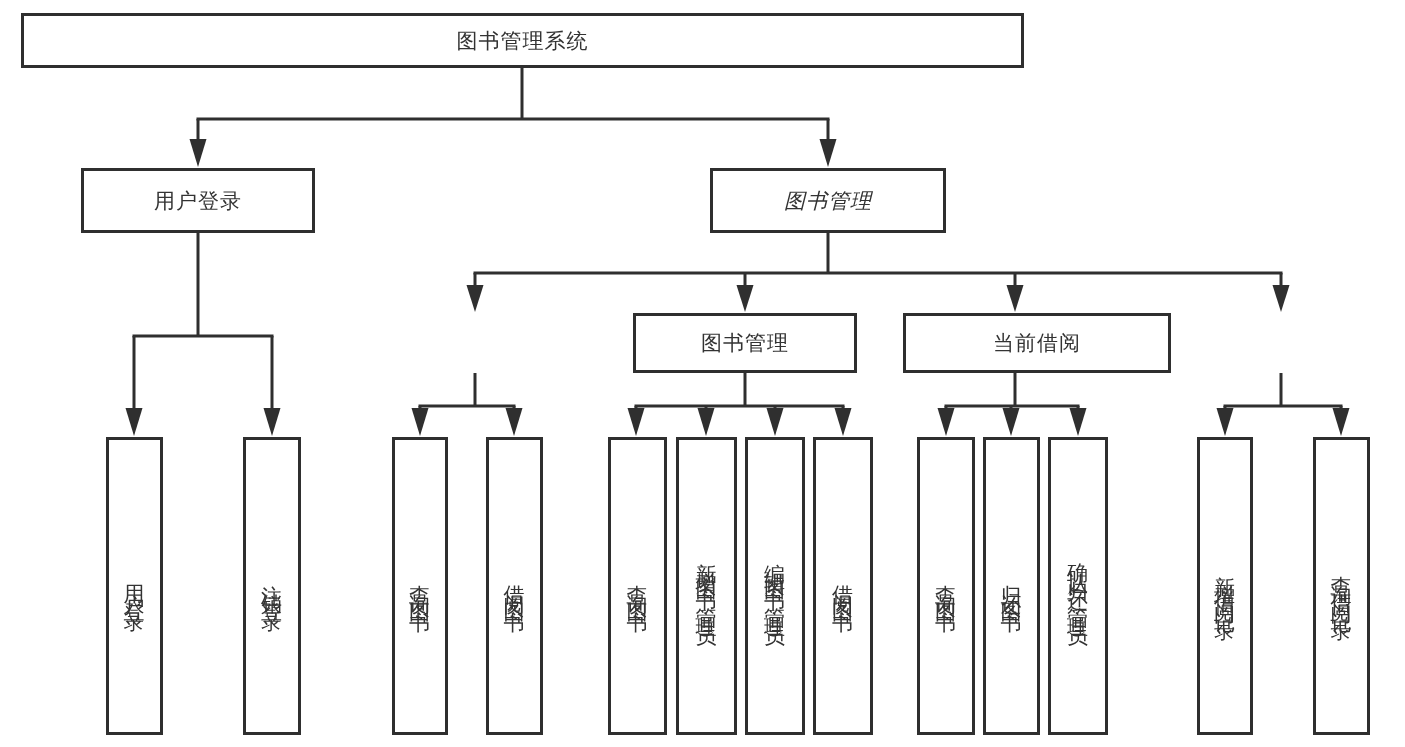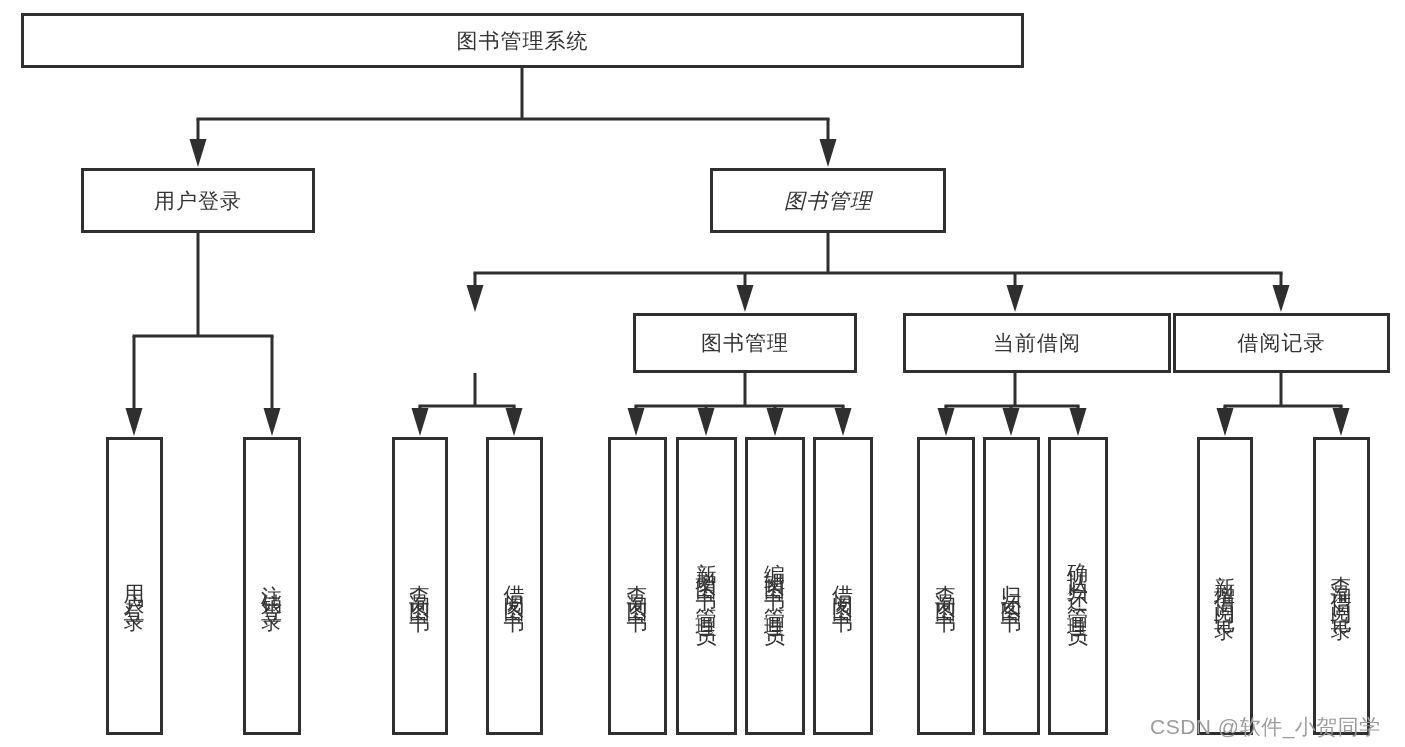--- a/index.html
+++ b/index.html
@@ -162,23 +162,20 @@
   <div class="box hbox b-bookmgmt">
     <span>图书管理</span>
   </div>
 
   <div class="box hbox b-borrow">
     <span>图书管理</span>
   </div>
   <div class="box hbox b-current">
     <span>当前借阅</span>
   </div>
-  <div class="box hbox b-records">
-    <span>借阅记录</span>
-  </div>
 
   <div class="box vbox b-l1a">
     <span>用户登录</span>
   </div>
   <div class="box vbox b-l1b">
     <span>注销登录</span>
   </div>
 
   <div class="box vbox b-l2a">
     <span>查询图书</span>
@@ -210,14 +207,13 @@
     <span>确认归还（管理员）</span>
   </div>
 
   <div class="box vbox b-l5a">
     <span>新增借阅记录</span>
   </div>
   <div class="box vbox b-l5b">
     <span>查询借阅记录</span>
   </div>
 
-  <div class="watermark" style="color: rgb(156, 156, 156);">CSDN @软件_小贺同学</div>
 </div>
 
 </body></html>

